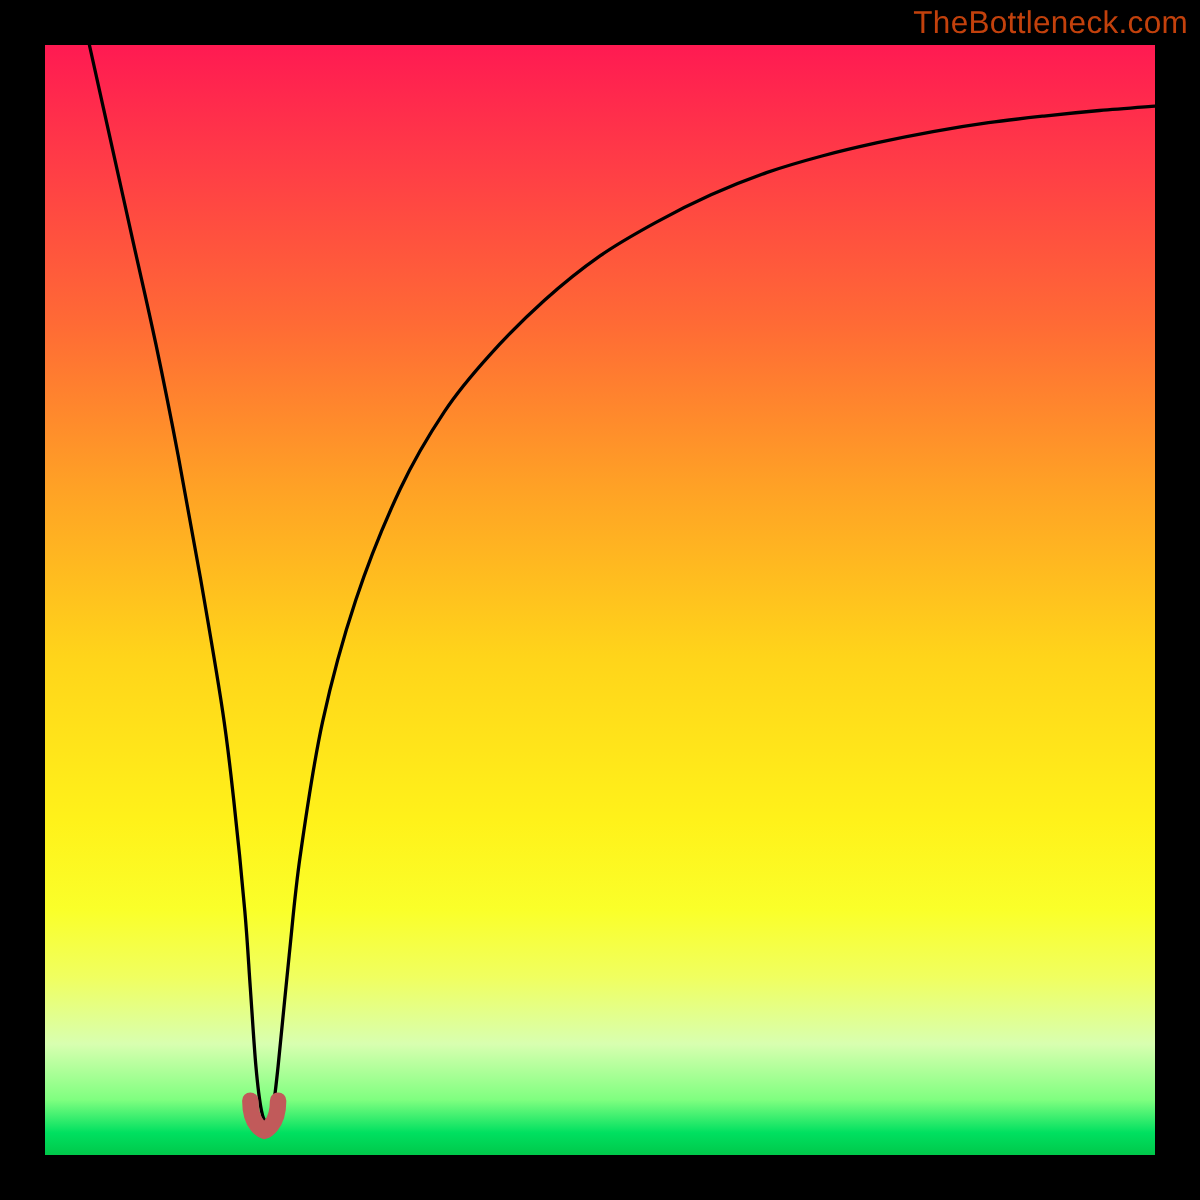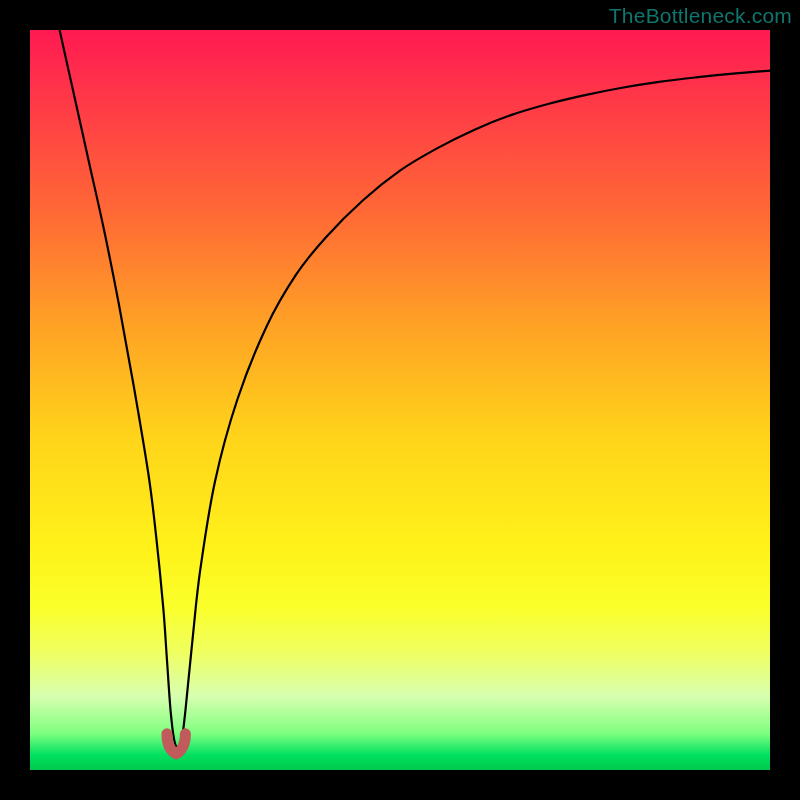--- a/index.html
+++ b/index.html
@@ -35,21 +35,21 @@
       #d8ffb0 90%,
       #80ff80 95%,
       #00e060 98%,
       #00c84a 100%
     );
   }
   .watermark {
     position: absolute;
     top: 4px;
     right: 8px;
-    color: #0f766e;
+    color: #c2410c;
     font-size: 21px;
     font-weight: 500;
     letter-spacing: 0.2px;
     user-select: none;
   }
   svg.curve {
     position: absolute;
     left: 0;
     top: 0;
     width: 740px;

